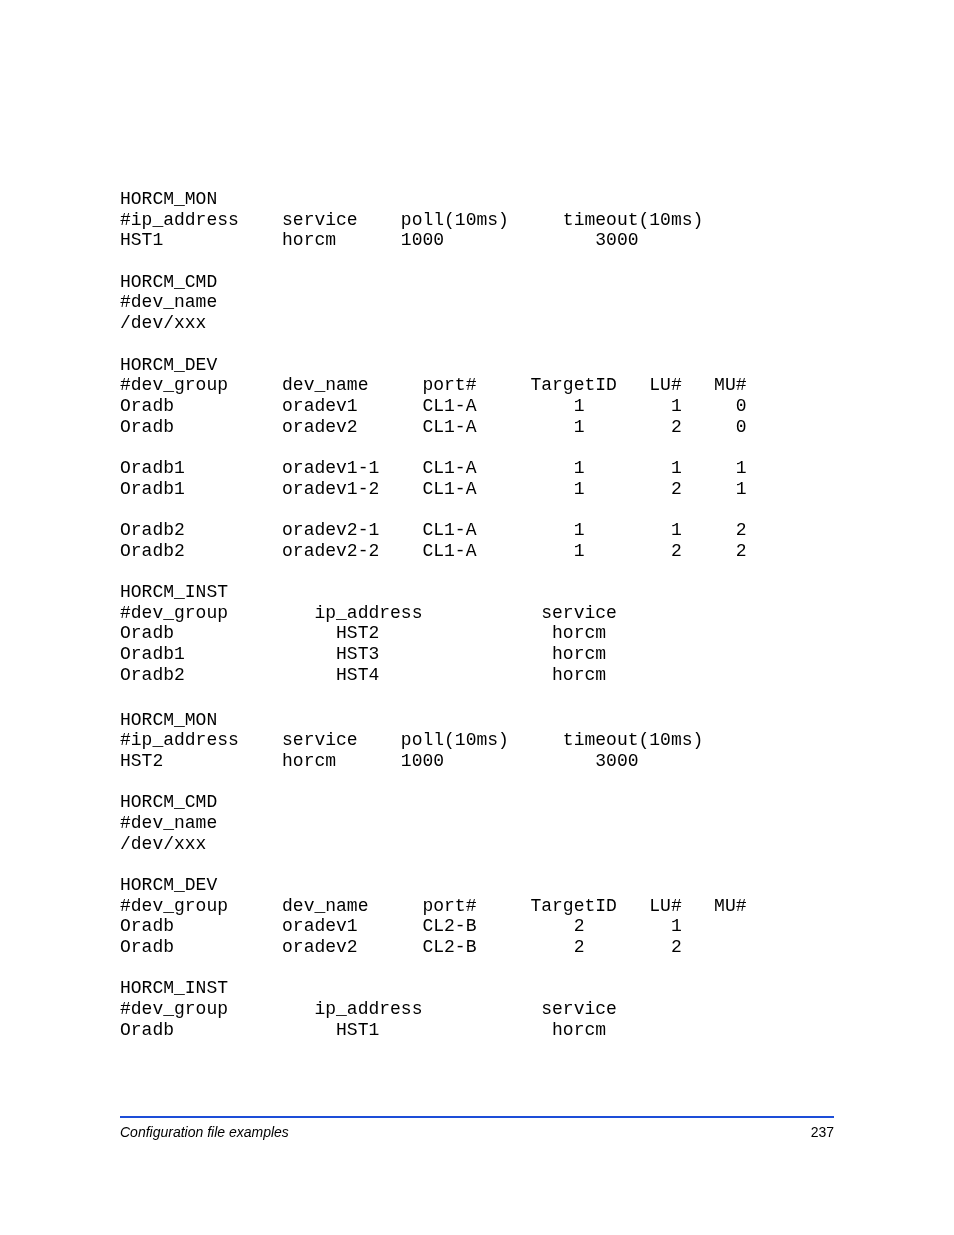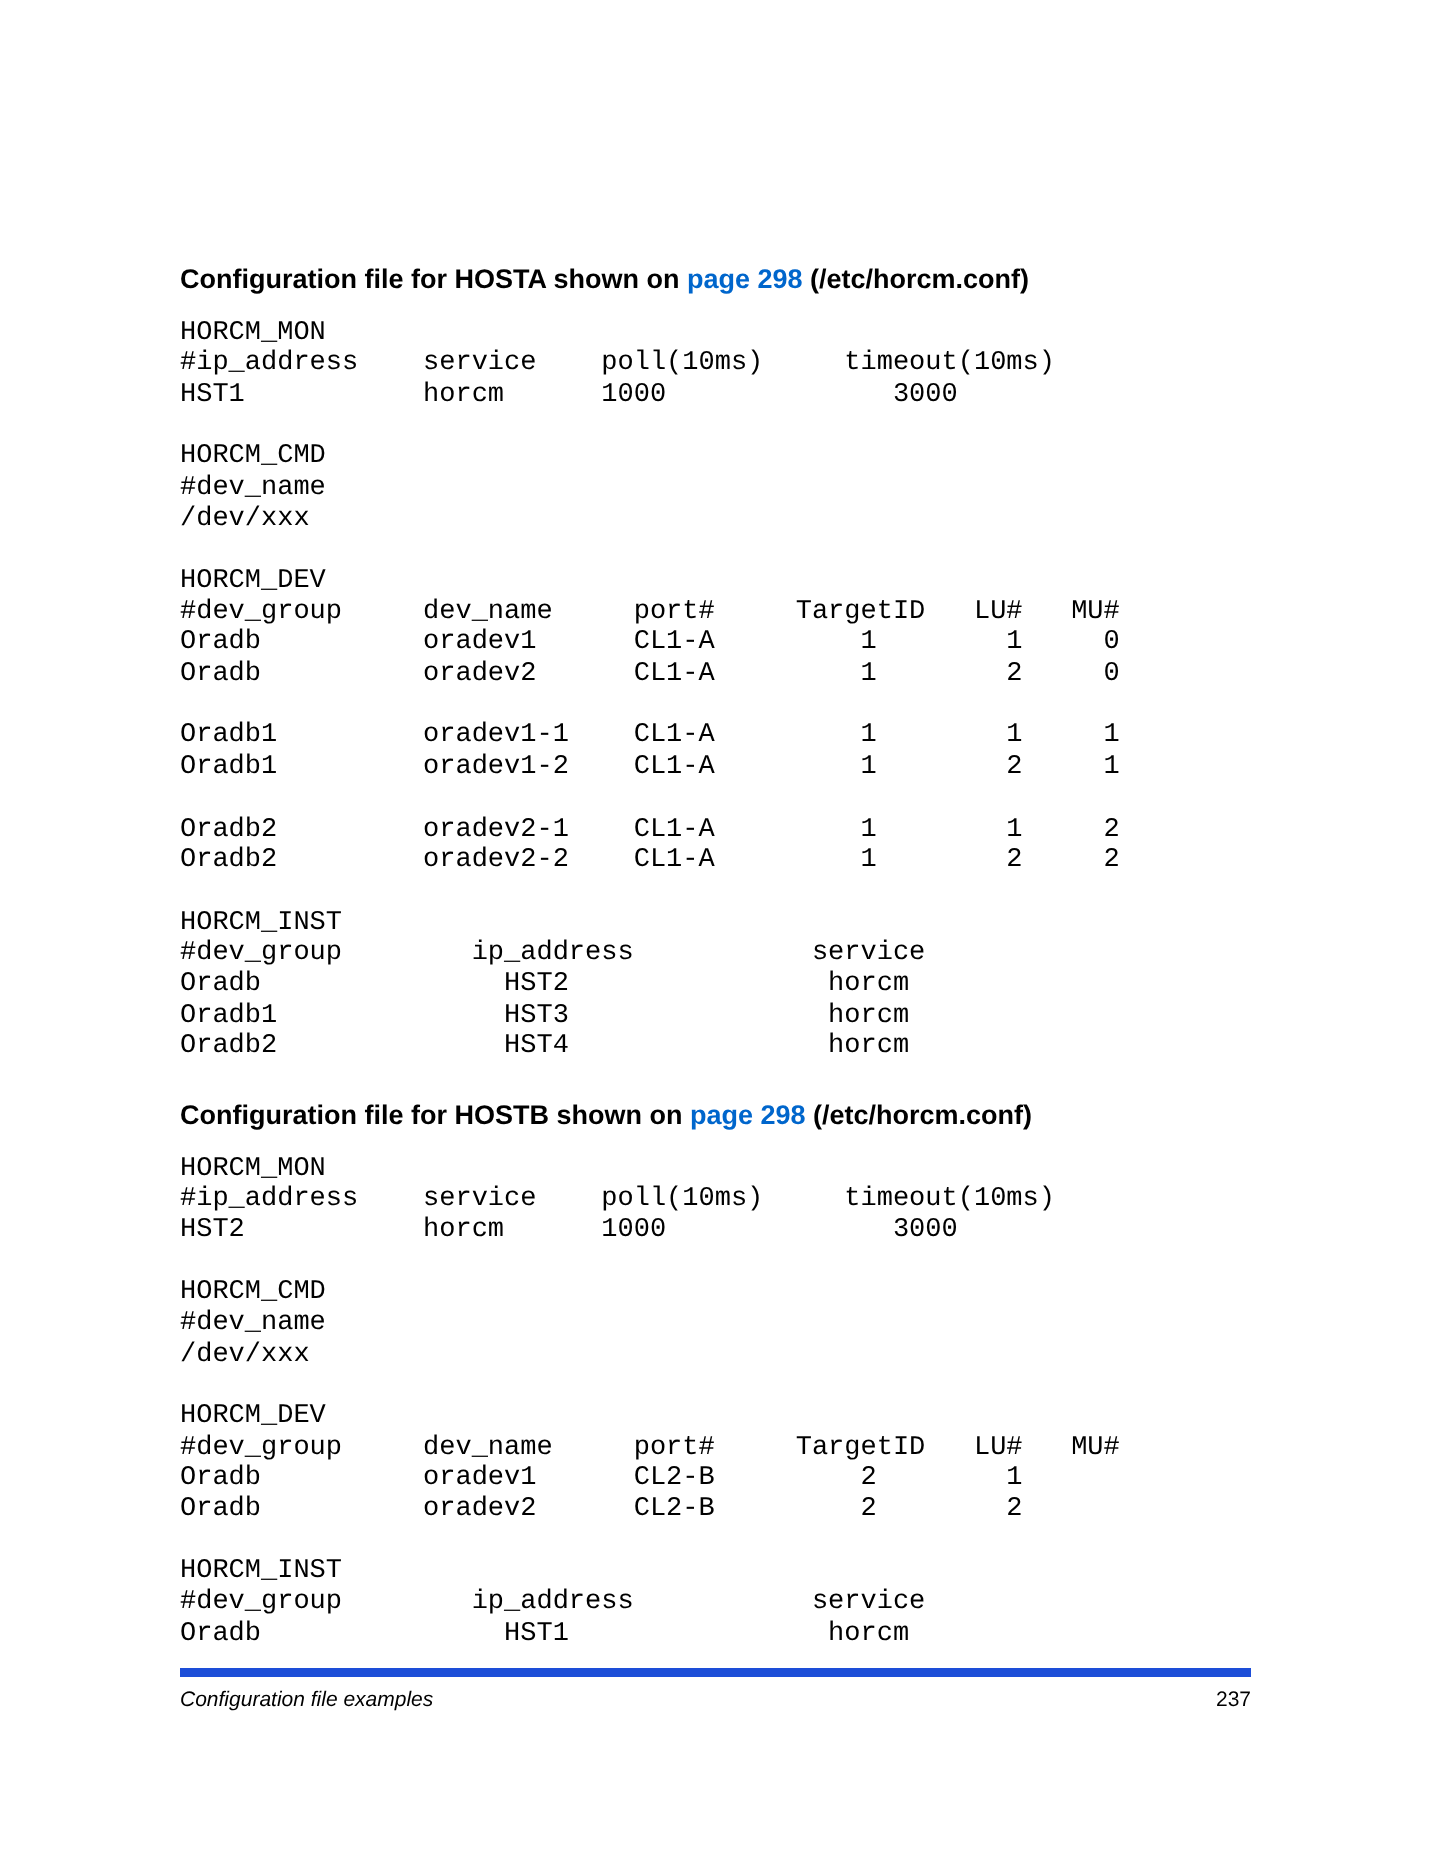--- a/index.html
+++ b/index.html
@@ -31,39 +31,36 @@
     font-size: 18px;
     line-height: 1.15;
     white-space: pre;
     margin: 14px 0 24px 0;
   }
   .footer {
     position: absolute;
     left: 120px;
     right: 120px;
     bottom: 95px;
-    border-top: 6px solid #1d4ed8;
+    border-top: 2px solid #1d4ed8;
     padding-top: 6px;
     font-family: Arial, Helvetica, sans-serif;
     font-style: italic;
     font-size: 14px;
     display: flex;
     justify-content: space-between;
   }
   .footer .pagenum {
     font-style: normal;
   }
 </style>
 </head>
 <body>
 
 <div class="page">
-  <h2>
-    <span>Configuration file for HOSTA shown on </span><span class="link">page 298</span><span> (/etc/horcm.conf)</span>
-  </h2>
   <pre>HORCM_MON
 #ip_address    service    poll(10ms)     timeout(10ms)
 HST1           horcm      1000              3000
 
 HORCM_CMD
 #dev_name
 /dev/xxx
 
 HORCM_DEV
 #dev_group     dev_name     port#     TargetID   LU#   MU#
@@ -75,23 +72,20 @@
 
 Oradb2         oradev2-1    CL1-A         1        1     2
 Oradb2         oradev2-2    CL1-A         1        2     2
 
 HORCM_INST
 #dev_group        ip_address           service
 Oradb               HST2                horcm
 Oradb1              HST3                horcm
 Oradb2              HST4                horcm</pre>
 
-  <h2>
-    <span>Configuration file for HOSTB shown on </span><span class="link">page 298</span><span> (/etc/horcm.conf)</span>
-  </h2>
   <pre>HORCM_MON
 #ip_address    service    poll(10ms)     timeout(10ms)
 HST2           horcm      1000              3000
 
 HORCM_CMD
 #dev_name
 /dev/xxx
 
 HORCM_DEV
 #dev_group     dev_name     port#     TargetID   LU#   MU#

